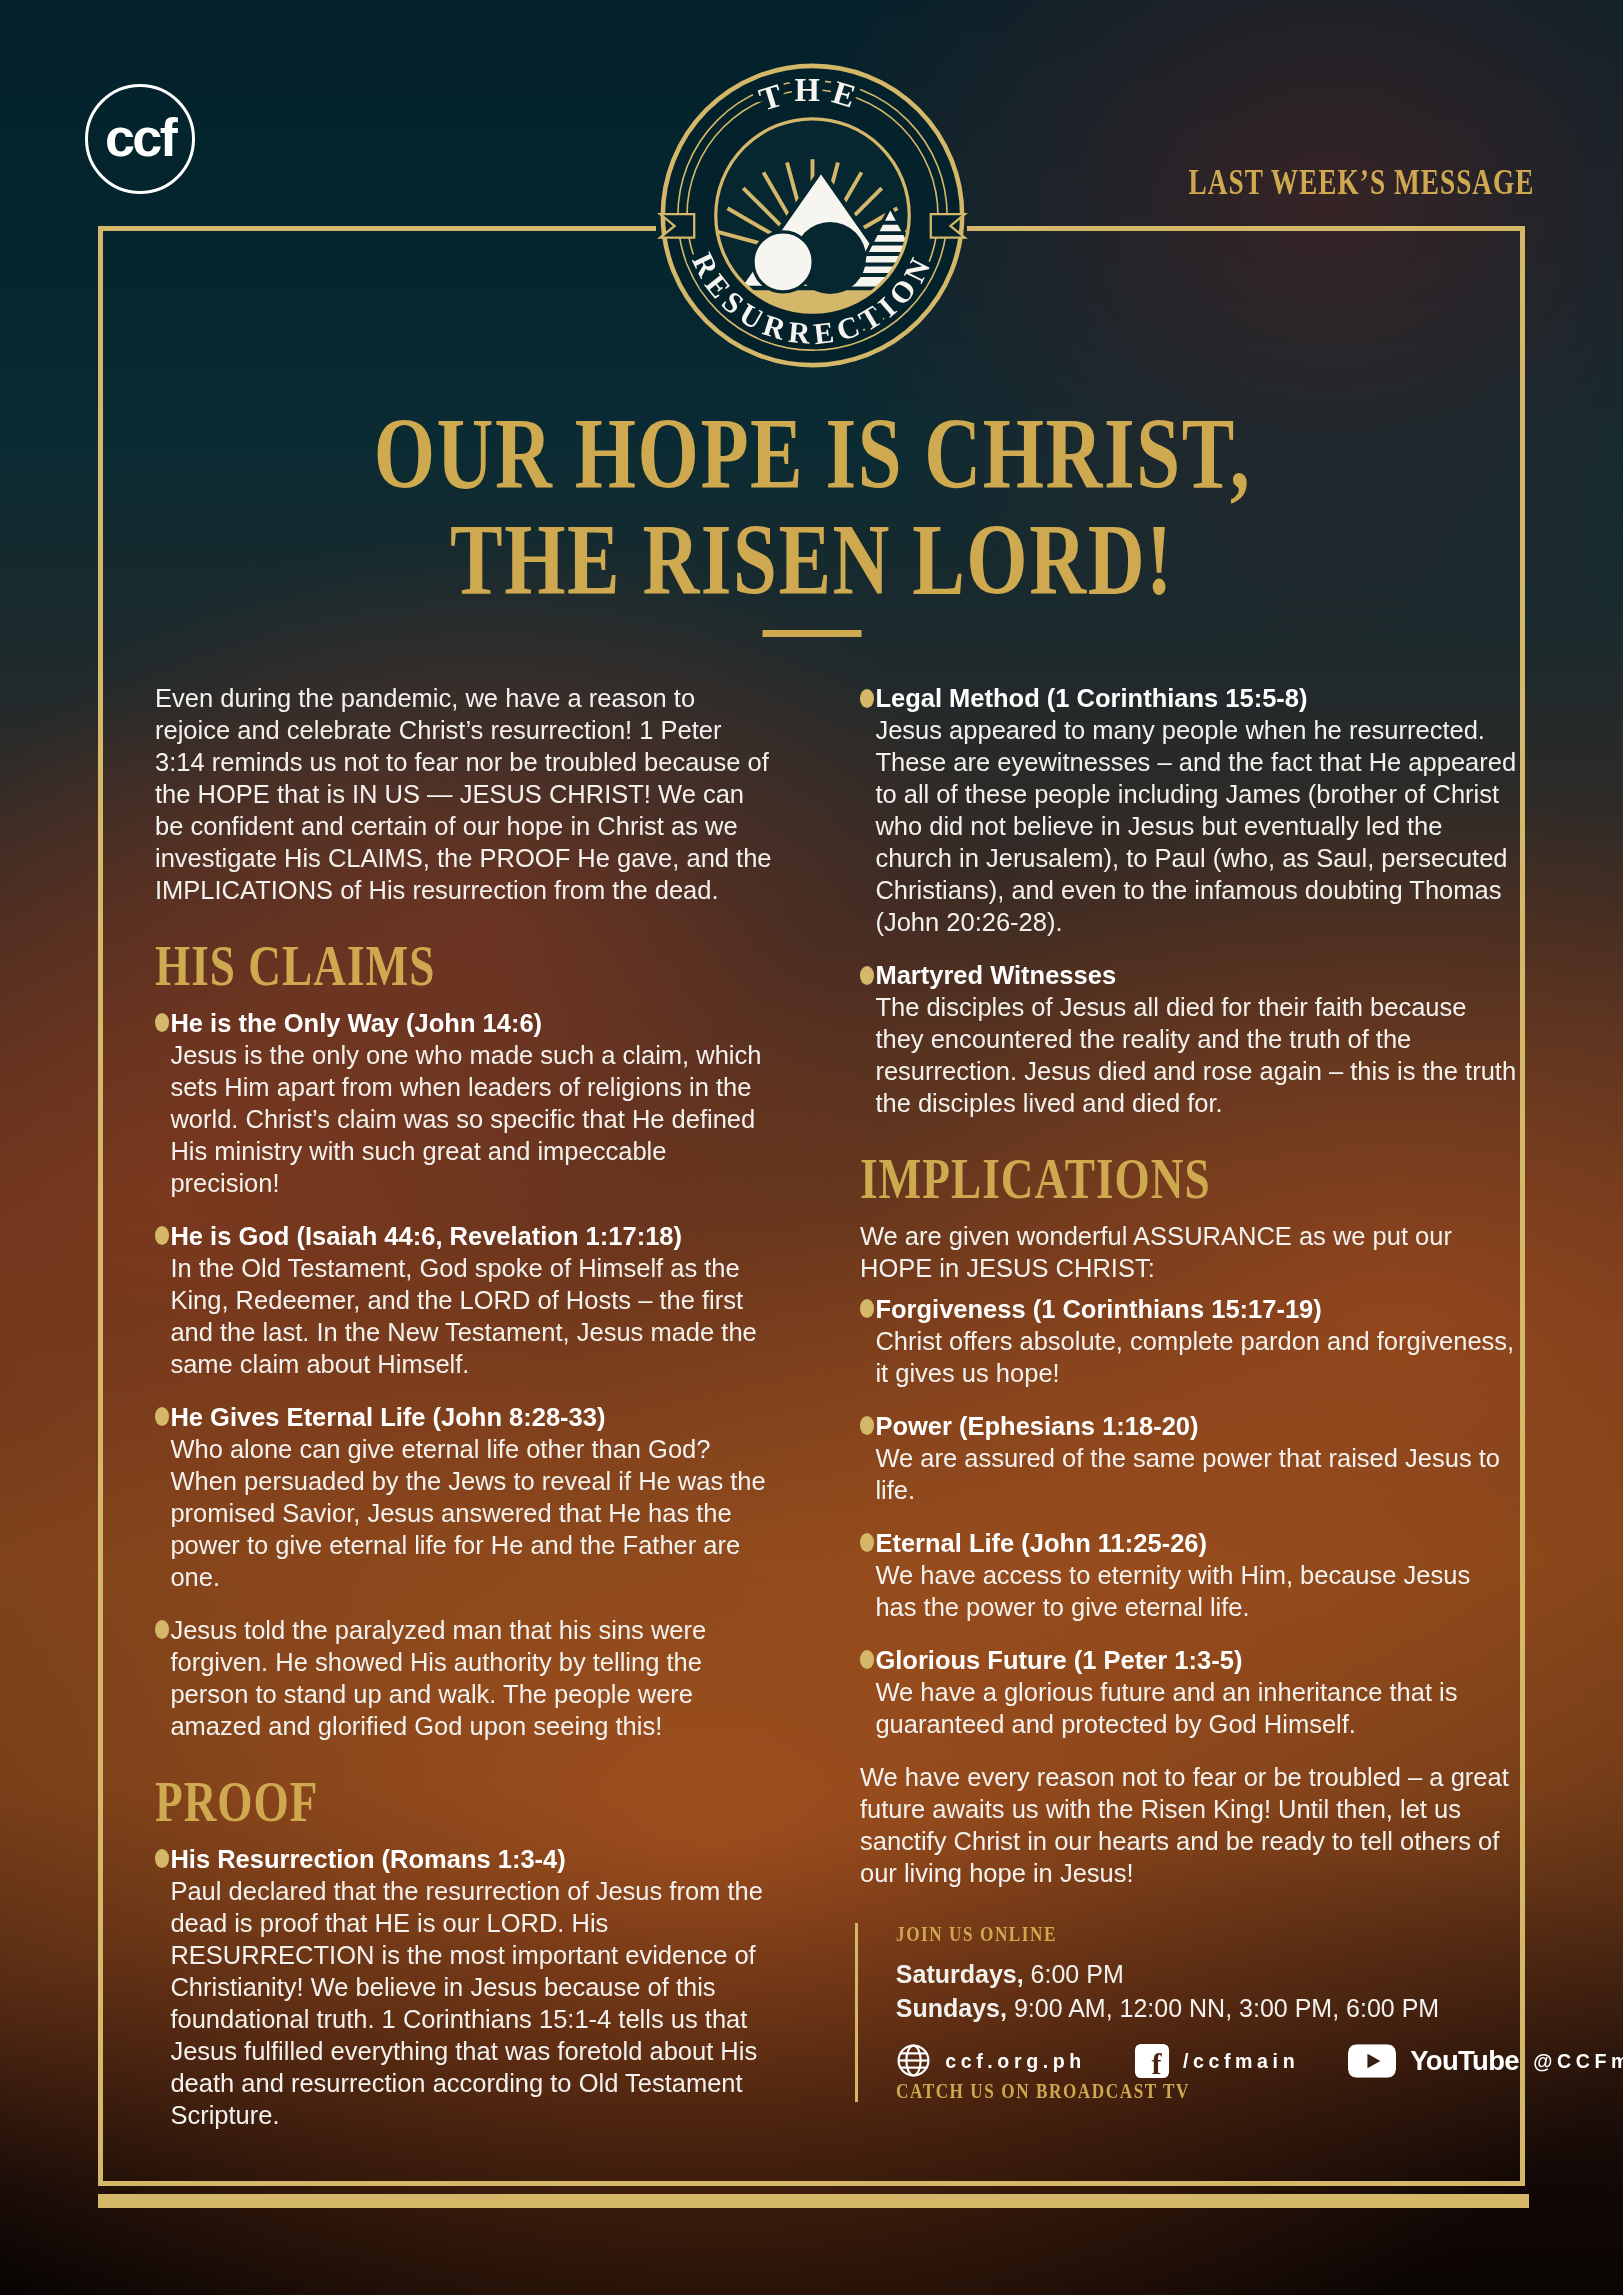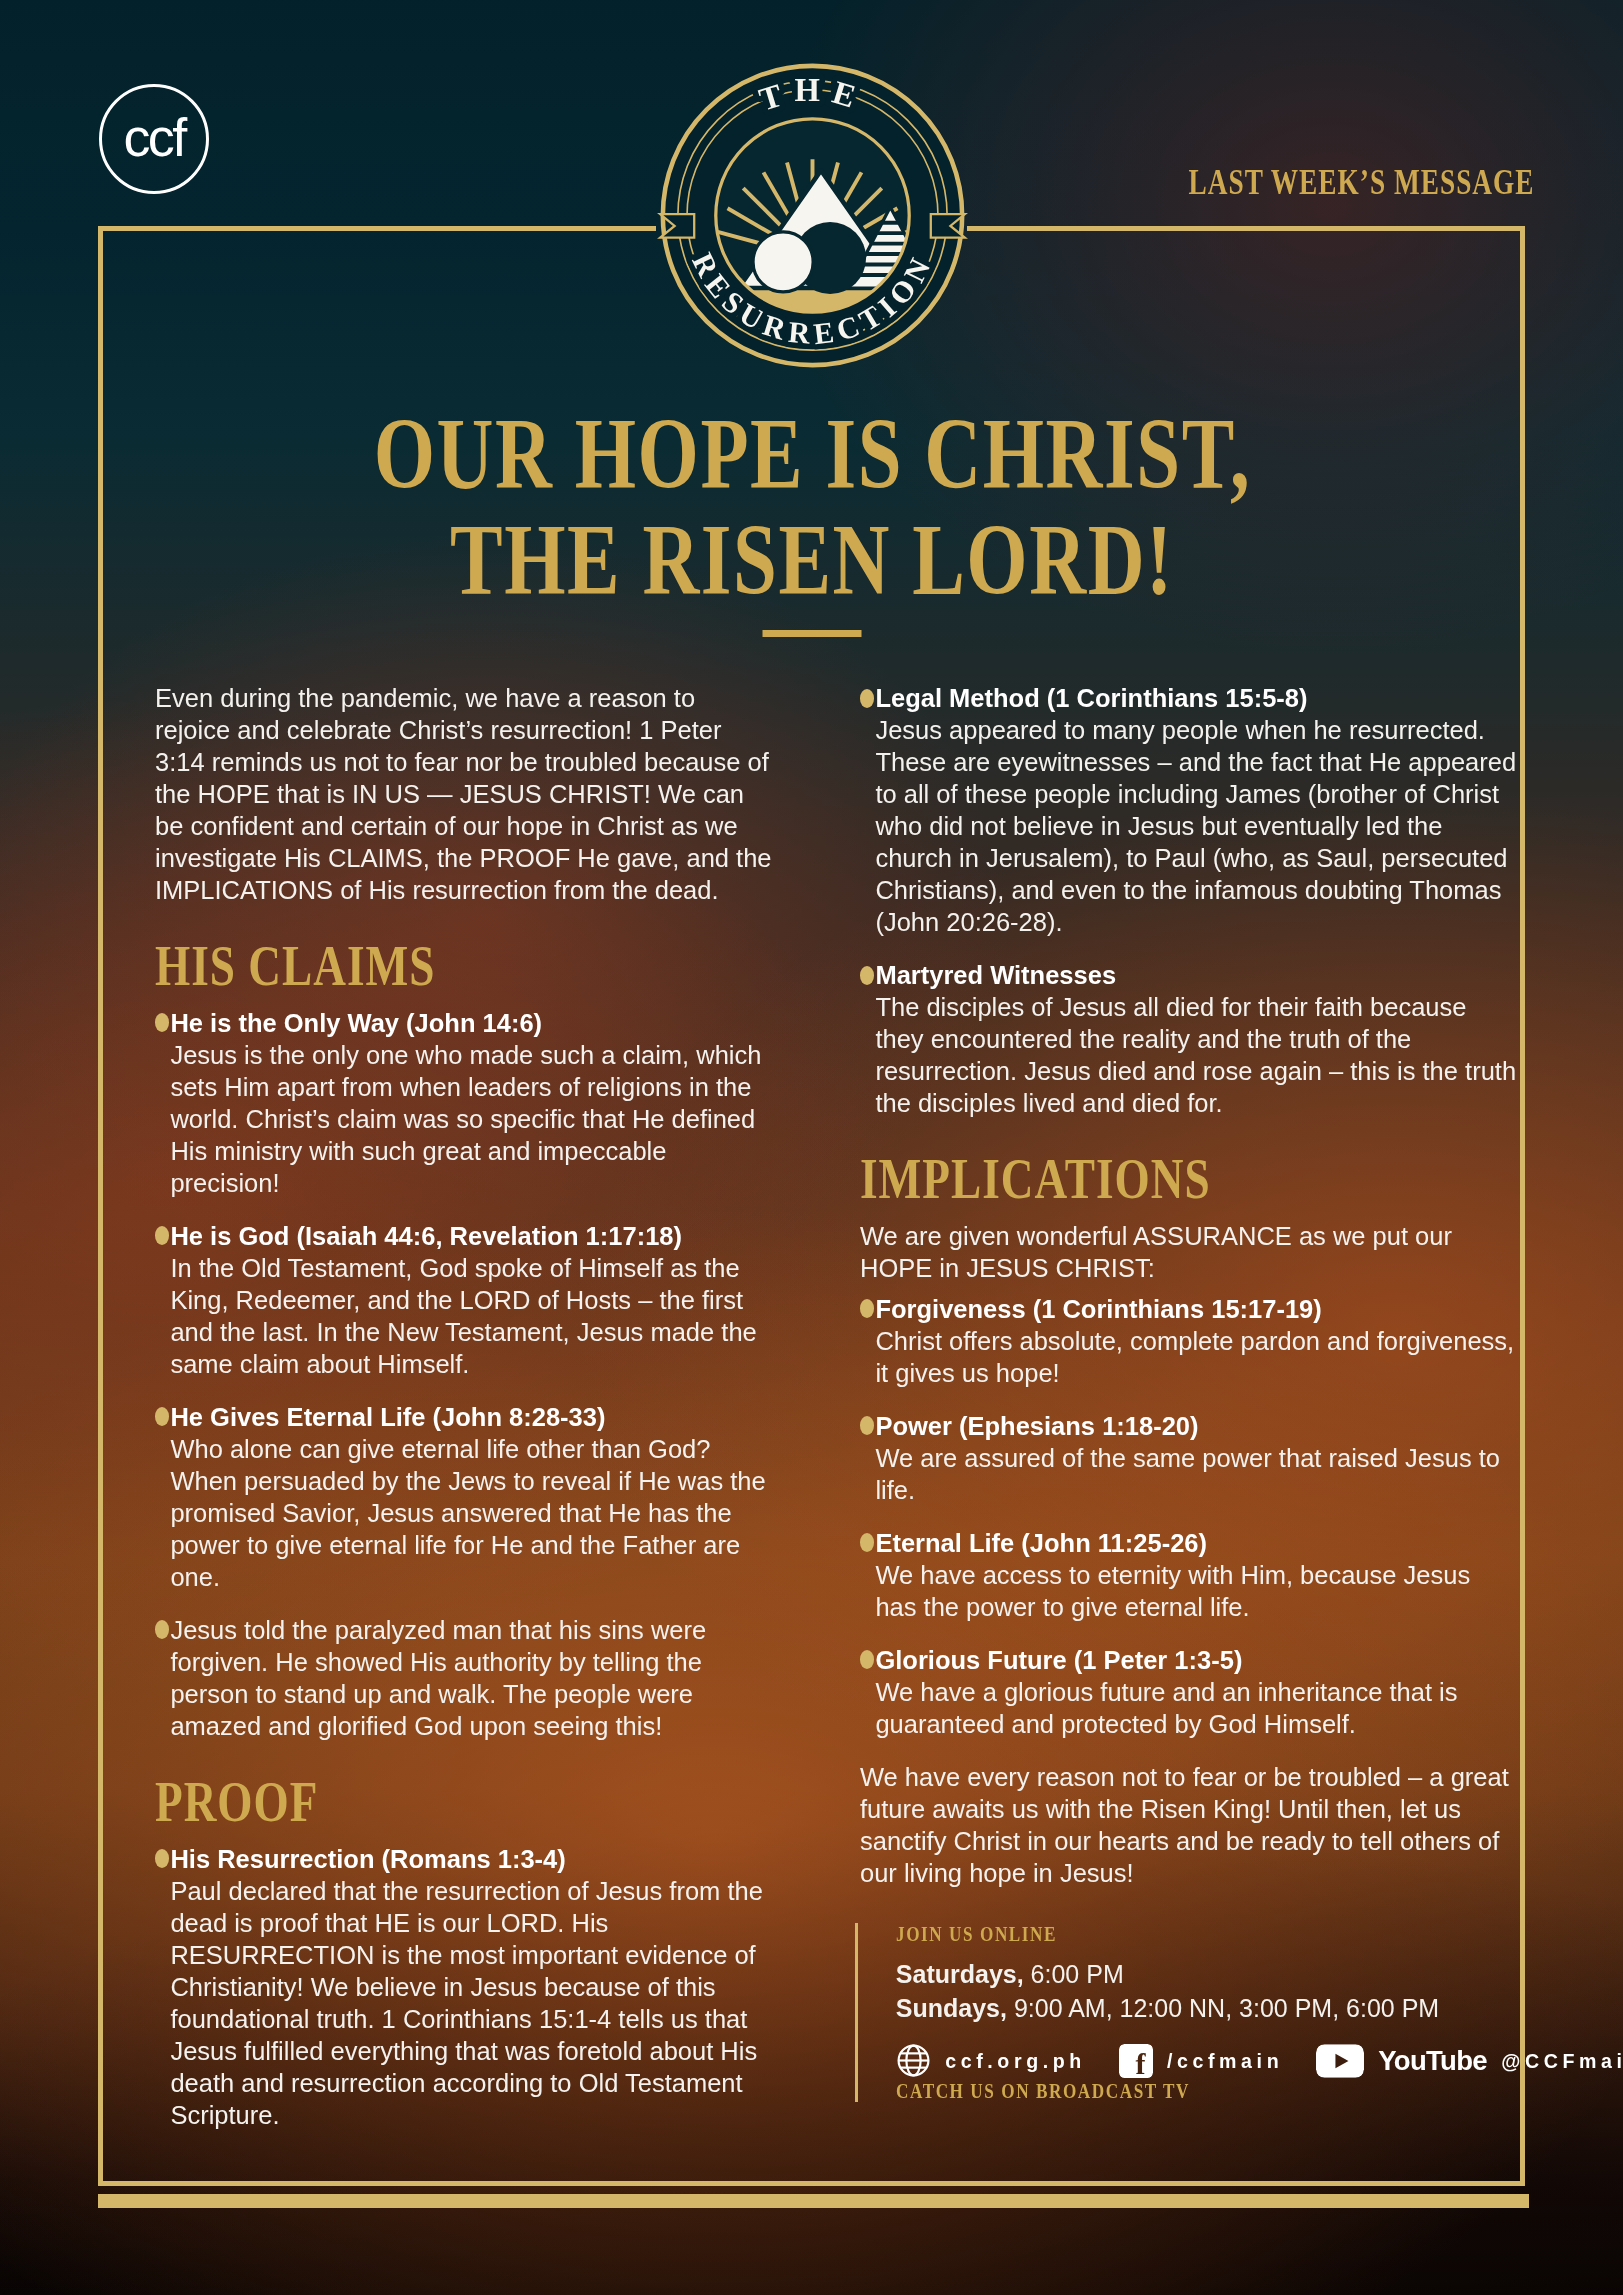--- a/index.html
+++ b/index.html
@@ -32,24 +32,24 @@
     transform:scaleX(.78);
     transform-origin:0 50%;
     white-space:nowrap;
     letter-spacing:1.3px;
   }
   .cond.center{transform-origin:50% 50%}
   .cond.right{transform-origin:100% 50%}
 
   
   .ccf-logo{
-    position:absolute;left:99px;top:84px;width:110px;height:110px;
+    position:absolute;left:85px;top:84px;width:110px;height:110px;
     border:3.9px solid #fff;border-radius:50%;
     display:flex;align-items:center;justify-content:center;
-    font-weight:normal;font-size:54px;letter-spacing:-2.6px;color:#fff;
+    font-weight:bold;font-size:54px;letter-spacing:-2.6px;color:#fff;
     padding-bottom:3.9px;
   }
   .last-week{
     position:absolute;right:89px;top:162px;text-align:right;
     font-size:35px;color:var(--gold-deep);
   }
   
   .frame-part{position:absolute;background:var(--gold)}
   .f-top-l{left:98px;top:226px;width:558px;height:5.2px}
   .f-top-r{left:967px;top:226px;width:558px;height:5.2px}
@@ -95,21 +95,21 @@
   
   .footer{
     margin-top:34px;margin-left:-5.2px;
     border-left:3.9px solid var(--gold);
     padding-left:38px;
   }
   h3.gold-head{font-size:22px;line-height:1;color:var(--gold-deep);font-weight:bold;margin:0 0 11.8px}
   h3.gold-head .cond{letter-spacing:2px}
   .sched{font-size:25px;line-height:34px}
   .sched .b{font-weight:bold}
-  .social-row{display:flex;align-items:center;gap:9px;margin-top:17px;height:38px}
+  .social-row{display:flex;align-items:center;gap:25px;margin-top:17px;height:38px}
   .social-item{display:flex;align-items:center;gap:14.4px}
   .social-item.link-gap{margin-left:23.6px}
   .spaced{font-weight:bold;font-size:19.6px;letter-spacing:4.6px;color:#fff}
   .yt-word{font-weight:bold;font-size:27.5px;letter-spacing:-0.7px;color:#fff}
   .broadcast-head{margin-top:30px}
 </style>
 </head>
 <body>
 
 <div class="ccf-logo">

